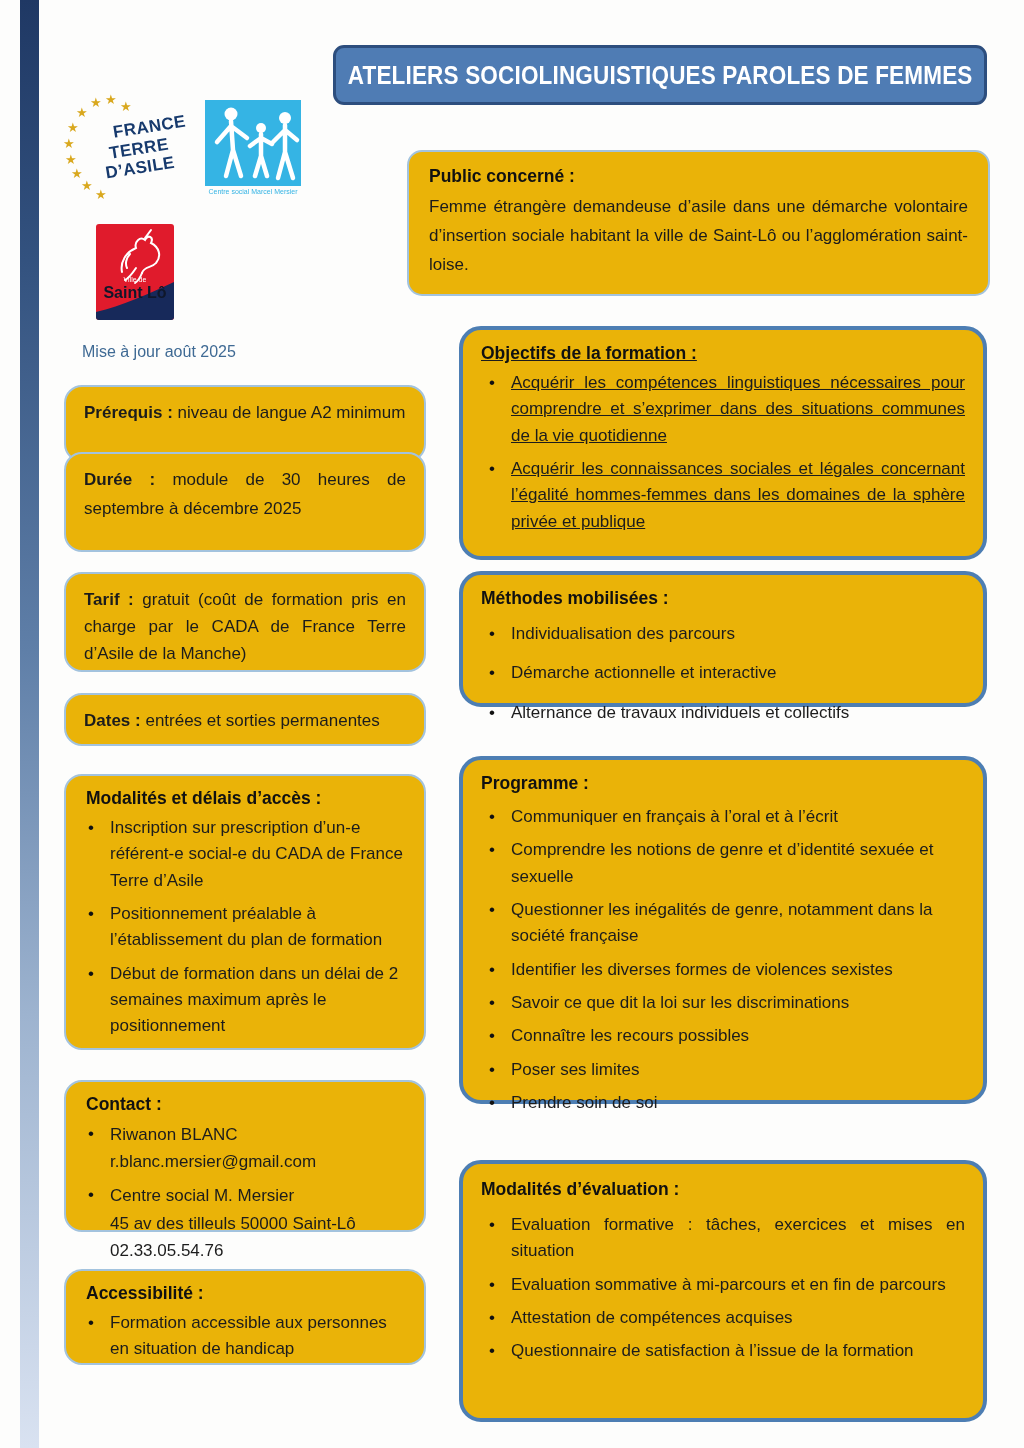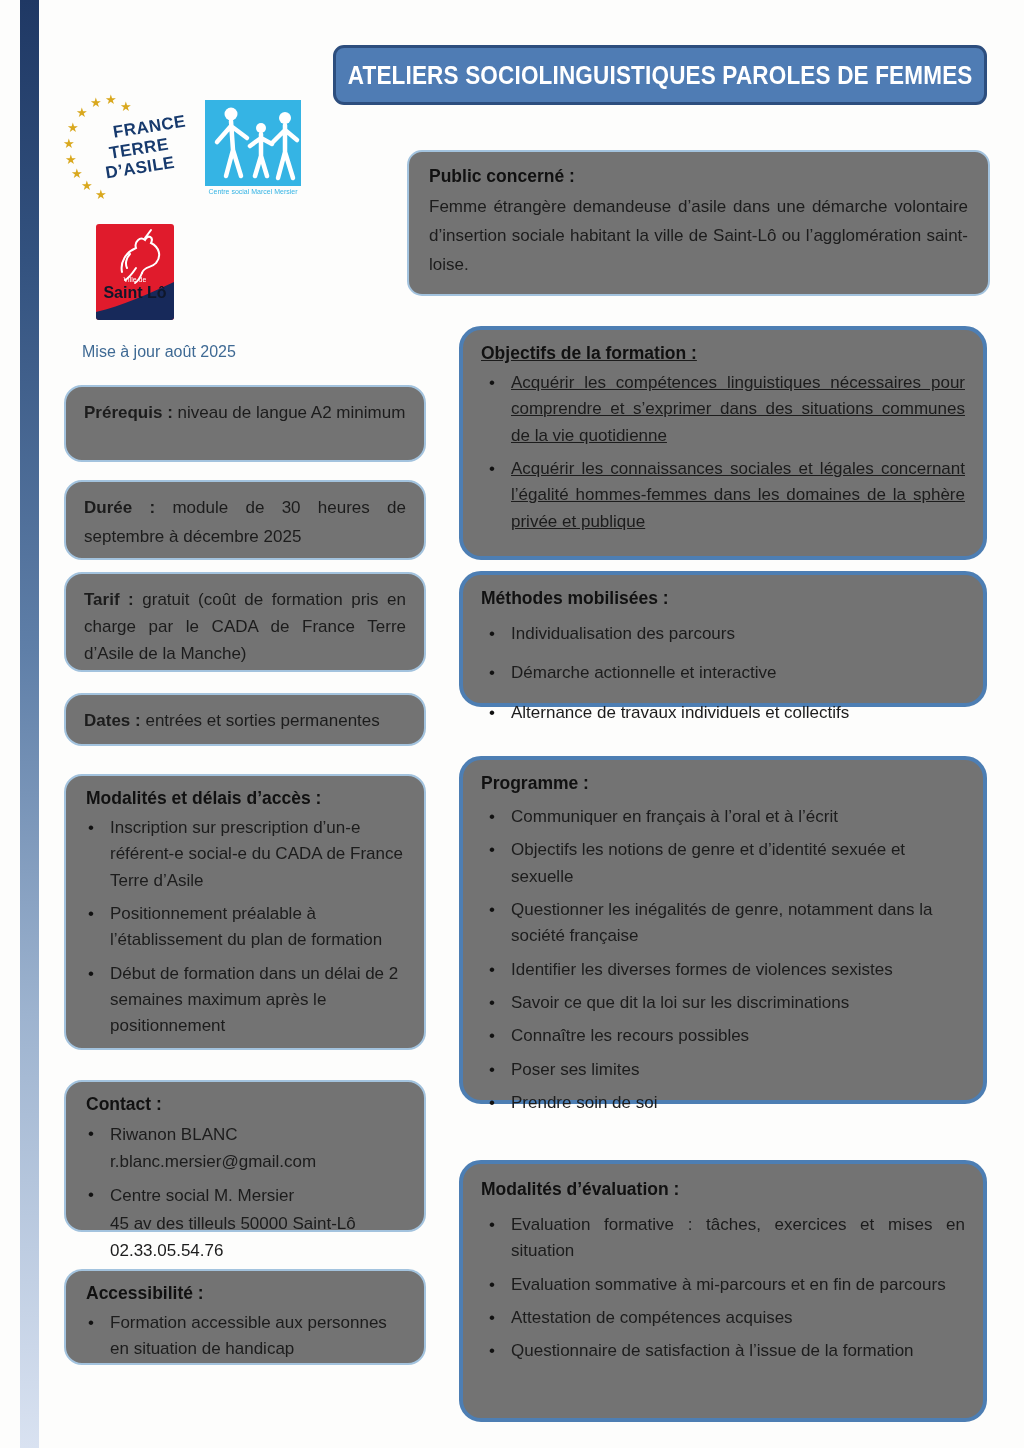--- a/index.html
+++ b/index.html
@@ -10,21 +10,21 @@
   
   .side-bar{position:absolute;left:20px;top:0;width:19px;height:1448px;
     background:linear-gradient(180deg,#1f3864 0%,#33527f 18%,#5f7fa8 45%,#9db3cf 70%,#d9e2f1 100%);}
   
   .banner{position:absolute;left:333px;top:45px;width:654px;height:60px;
     background:#4f7cb4;border:3px solid #2d4e7e;border-radius:11px;
     display:flex;align-items:center;justify-content:center;box-sizing:border-box;}
   .banner span{color:#ffffff;font-weight:700;font-size:25px;letter-spacing:.2px;
     transform:scaleX(.9);white-space:nowrap;}
   
-  .box{position:absolute;background:#737373;box-sizing:border-box;border-radius:18px;}
+  .box{position:absolute;background:#eab308;box-sizing:border-box;border-radius:18px;}
   .box.light{border:2px solid #a3c3de;}
   .box.strong{border:4px solid #4d7eb3;border-radius:22px;}
   .box h3{margin:0 0 6px 0;font-size:17.5px;font-weight:700;color:#111;}
   .box p{margin:0;font-size:17px;line-height:1.7;}
   .box .lbl{font-weight:700;}
   .just{text-align:justify;}
   ul.blist{list-style:none;margin:6px 0 0 0;padding:0;font-size:17px;}
   ul.blist li{position:relative;padding-left:30px;line-height:1.55;margin-bottom:7px;}
   ul.blist li::before{content:"•";position:absolute;left:8px;top:0;color:#111;}
   ul.blist.roomy li{margin-bottom:13px;}
@@ -49,21 +49,21 @@
   .slo .nom{position:absolute;left:0;right:0;top:60px;text-align:center;color:#0f172a;
     font-weight:700;font-size:16px;}
   .slo svg{position:absolute;left:0;top:0;}
   
   #box-public{left:407px;top:150px;width:583px;height:146px;border-radius:15px;padding:14px 20px;}
   #box-objectifs{left:459px;top:326px;width:528px;height:234px;padding:13px 18px;text-decoration:underline;}
   #box-methodes{left:459px;top:571px;width:528px;height:136px;padding:13px 18px;}
   #box-programme{left:459px;top:756px;width:528px;height:348px;padding:13px 18px;}
   #box-evaluation{left:459px;top:1124px;width:528px;height:262px;padding:15px 18px;margin-top:36px;}
   #box-prerequis{left:64px;top:385px;width:362px;height:77px;padding:12px 18px;}
-  #box-duree{left:64px;top:480px;width:362px;height:80px;padding:12px 18px;}
+  #box-duree{left:64px;top:452px;width:362px;height:100px;padding:12px 18px;}
   #box-tarif{left:64px;top:572px;width:362px;height:100px;padding:12px 18px;}
   #box-dates{left:64px;top:693px;width:362px;height:53px;padding:12px 18px;}
   #box-acces{left:64px;top:774px;width:362px;height:276px;padding:12px 14px 12px 14px;}
   #box-contact{left:64px;top:1080px;width:362px;height:152px;padding:12px 14px;}
   #box-access{left:64px;top:1269px;width:362px;height:96px;padding:12px 14px;}
   #box-acces h3,#box-contact h3,#box-access h3{margin-left:6px;}
   #box-objectifs ul li,#box-evaluation ul li{text-align:justify;}
   #box-methodes ul{margin-top:12px;}
   #box-programme ul{margin-top:10px;}
   #box-evaluation ul{margin-top:12px;}
@@ -147,21 +147,21 @@
     <li>Individualisation des parcours</li>
     <li>Démarche actionnelle et interactive</li>
     <li>Alternance de travaux individuels et collectifs</li>
   </ul>
 </div>
 
 <div class="box strong" id="box-programme">
   <h3>Programme :</h3>
   <ul class="blist">
     <li>Communiquer en français à l’oral et à l’écrit</li>
-    <li>Objectifs les notions de genre et d’identité sexuée et sexuelle</li>
+    <li>Comprendre les notions de genre et d’identité sexuée et sexuelle</li>
     <li>Questionner les inégalités de genre, notamment dans la société française</li>
     <li>Identifier les diverses formes de violences sexistes</li>
     <li>Savoir ce que dit la loi sur les discriminations</li>
     <li>Connaître les recours possibles</li>
     <li>Poser ses limites</li>
     <li>Prendre soin de soi</li>
   </ul>
 </div>
 
 <div class="box strong" id="box-evaluation">

